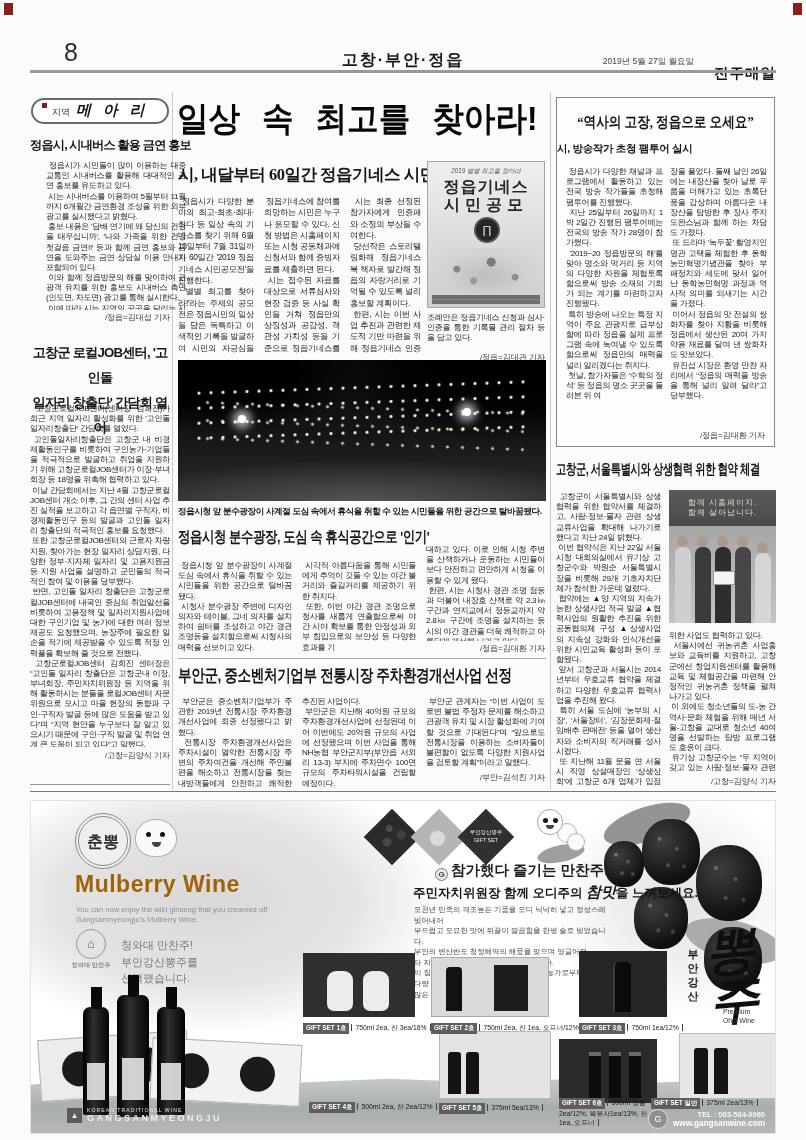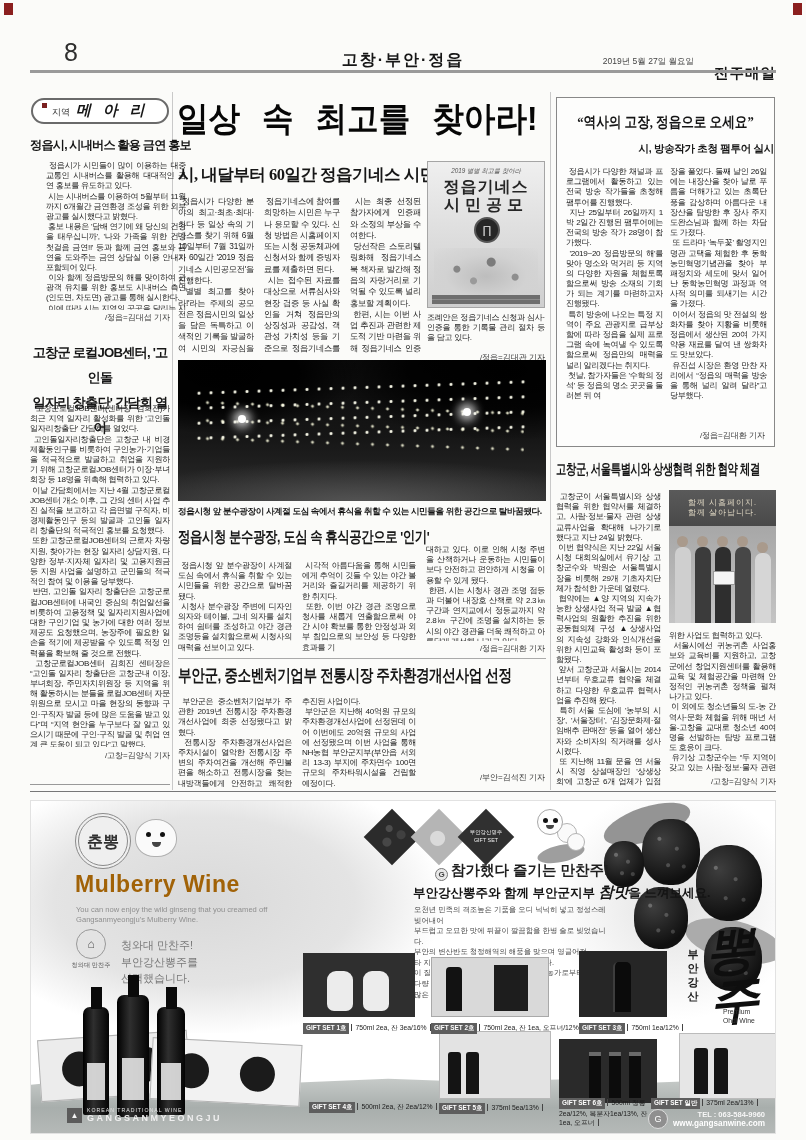--- a/index.html
+++ b/index.html
@@ -78,21 +78,21 @@
   #brule{left:178px;top:658px;width:368px;height:1px;background:#aaa;}
   #bh{left:178px;top:664px;width:460px;font-size:17px;font-weight:800;letter-spacing:-0.5px;white-space:nowrap;transform:scaleX(.8);transform-origin:left top;}
   #bc1{left:178px;top:697px;width:114px;height:90px;}
   #bc2{left:302px;top:697px;width:114px;height:90px;}
   #bc3{left:426px;top:697px;width:119px;height:72px;}
   #bby{left:426px;top:772px;width:119px;}
 
   
   #box{left:556px;top:97px;width:219px;height:350px;border:1px solid #888;background:#fdfdfc;}
   #bxh{position:absolute;top:15px;left:0;right:0;text-align:center;font-family:"Liberation Serif",serif;font-size:15px;font-weight:700;white-space:nowrap;transform:scaleX(.84);transform-origin:center top;}
-  #bxs{position:absolute;top:44px;left:0;right:0;text-align:right;font-size:10.5px;font-weight:700;letter-spacing:-0.3px;}
+  #bxs{position:absolute;top:44px;left:0;right:0;text-align:left;font-size:10.5px;font-weight:700;letter-spacing:-0.3px;}
   #bxc1{left:9px;top:69px;width:97px;height:266px;}
   #bxc2{left:113px;top:69px;width:97px;height:266px;}
   #bxby{position:absolute;right:9px;bottom:5px;font-size:8px;color:#333;}
 
   
   #gh{left:556px;top:460px;width:320px;font-size:14.5px;font-weight:800;letter-spacing:-0.5px;white-space:nowrap;transform:scaleX(.71);transform-origin:left top;}
   #gc1{left:556px;top:492px;width:105px;height:296px;}
   #gphoto{left:669px;top:490px;width:107px;height:133px;background:linear-gradient(180deg,#9c9c9c,#c4c4c4);overflow:hidden;}
   .gbanner{position:absolute;top:0;left:0;right:0;height:36px;background:linear-gradient(#5a5a5a,#494949);display:flex;flex-direction:column;justify-content:center;text-align:center;}
   .gbanner span{font-size:8px;color:#ded6c2;letter-spacing:1px;line-height:1.3;font-family:"Liberation Serif",serif;}
@@ -296,20 +296,21 @@
   <div class="body-col" id="fc3">대하고 있다. 이로 인해 시청 주변을 산책하거나 운동하는 시민들이 보다 안전하고 편안하게 시청을 이용할 수 있게 됐다.
  한편, 시는 시청사 경관 조명 점등과 더불어 내장호 산책로 약 2.3㎞ 구간과 연지교에서 정등교까지 약 2.8㎞ 구간에 조명을 설치하는 등 시의 야간 경관을 더욱 쾌적하고 아름답게 개선해 나가고 있다.</div>
   <div class="byline" id="fby">/정읍=김대환 기자</div>
 
   <div class="abs" id="brule"></div>
   <div class="abs" id="bh">부안군, 중소벤처기업부 전통시장 주차환경개선사업 선정</div>
   <div class="body-col" id="bc1"> 부안군은 중소벤처기업부가 주관한 2019년 전통시장 주차환경개선사업에 최종 선정됐다고 밝혔다.
  전통시장 주차환경개선사업은 주차시설이 열악한 전통시장 주변의 주차여건을 개선해 주민불편을 해소하고 전통시장을 찾는 내방객들에게 안전하고 쾌적한 환경 조성을 위해</div>
   <div class="body-col" id="bc2">추진된 사업이다.
  부안군은 지난해 40억원 규모의 주차환경개선사업에 선정된데 이어 이번에도 20억원 규모의 사업에 선정됐으며 이번 사업을 통해 NH농협 부안군지부(부안읍 서외리 13-3) 부지에 주차면수 100면 규모의 주차타워시설을 건립할 예정이다.</div>
+  <div class="body-col" id="bc3"> 부안군 관계자는 “이번 사업이 도로변 불법 주정차 문제를 해소하고 관광객 유치 및 시장 활성화에 기여할 것으로 기대된다”며 “앞으로도 전통시장을 이용하는 소비자들이 불편함이 없도록 다양한 지원사업을 검토할 계획”이라고 말했다.</div>
   <div class="byline" id="bby">/부안=김석진 기자</div>
 
   <div class="abs" id="box">
     <div id="bxh">“역사의 고장, 정읍으로 오세요”</div>
     <div id="bxs">시, 방송작가 초청 팸투어 실시</div>
     <div class="body-col" id="bxc1"> 정읍시가 다양한 채널과 프로그램에서 활동하고 있는 전국 방송 작가들을 초청해 팸투어를 진행했다.
  지난 25일부터 26일까지 1박 2일간 진행된 팸투어에는 전국의 방송 작가 28명이 참가했다.
  '2019~20 정읍방문의 해'를 맞아 명소와 먹거리 등 지역의 다양한 자원을 체험토록 함으로써 방송 소재의 기회가 되는 계기를 마련하고자 진행됐다.
  특히 방송에 나오는 특정 지역이 주요 관광지로 급부상함에 따라 정읍을 실제 프로그램 속에 녹여낼 수 있도록 함으로써 정읍만의 매력을 널리 알리겠다는 취지다.
  첫날, 참가자들은 '수학의 정석' 등 정읍의 명소 곳곳을 둘러본 뒤 여</div>
@@ -397,21 +398,21 @@
       <div class="bleaf" id="bl1"></div>
       <div class="bleaf" id="bl2"></div>
       <div class="berry" id="br1"></div>
       <div class="berry" id="br2"></div>
       <div class="berry" id="br3"></div>
       <div class="berry" id="br4"></div>
       <div class="berry" id="br5"></div>
     </div>
 
     <div class="abs" id="adh1"><span id="shipicon">G</span><span>참가했다 즐기는 만찬주!</span></div>
-    <div class="abs" id="adh2"><span>부안강산뽕주와 함께 부안군지부 </span><span class="em">참맛</span><span>을 느껴보세요.</span></div>
+    <div class="abs" id="adh2"><span>주민자치위원장 함께 오디주의 </span><span class="em">참맛</span><span>을 느껴보세요.</span></div>
     <div class="abs" id="adbody">오천년 민족의 격조높은 기품을 오디 넉넉히 넣고 정성스레 빚어내어
 부드럽고 오묘한 맛에 뒤끝이 깔끔함을 한병 술로 빚었습니다.
 부안의 변산반도 청정해역의 해풍을 맞으며 영글어져
 타 지역보다 당도와 질이 아주 탁월 합니다.
 이 질 좋은 오디만을 선별하여 직접 생산 농가로부터
 다량 수매하여 군민 소득 증대 사업에도
 많은 도움을 주고 있습니다.</div>
 
     <div class="pphoto" id="pp1">
         <i></i>

